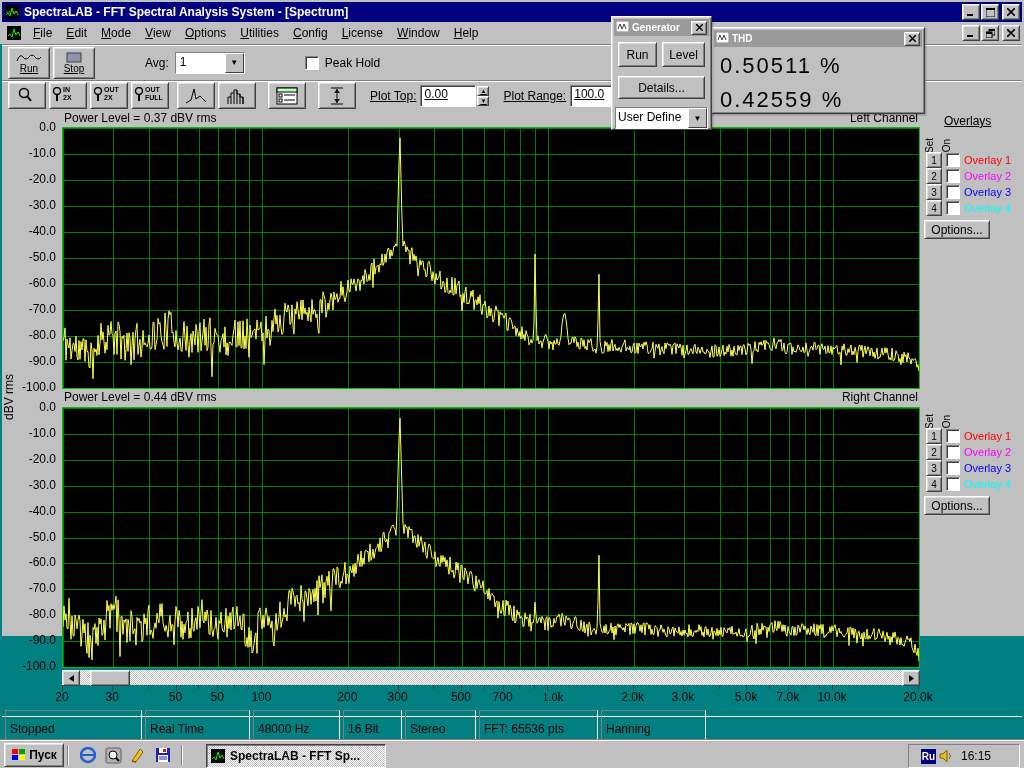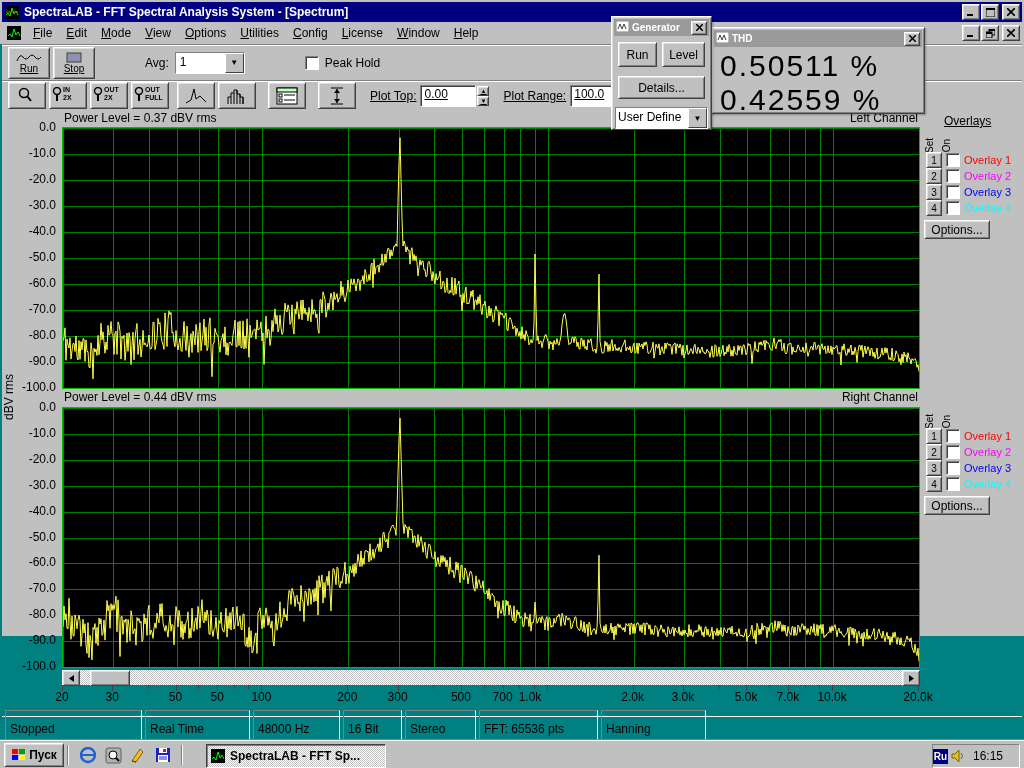--- a/index.html
+++ b/index.html
@@ -29,21 +29,21 @@
   .plot{position:absolute;background:#000;border:1px solid #00c000;}
   .ylab{position:absolute;width:52px;text-align:right;font-size:12px;}
   .xlab{position:absolute;font-size:12px;transform:translateX(-50%);}
   .xtick{position:absolute;width:1px;background:#404040;}
   .rot-label{position:absolute;transform:rotate(-90deg);transform-origin:center;font-size:12px;white-space:nowrap;}
   .overlay-row{position:absolute;display:flex;align-items:center;height:14px;}
   .num-btn{width:14px;height:14px;font-size:10px;}
   .floatwin{position:absolute;background:#c0c0c0;border:1px solid;border-color:#fff #404040 #404040 #fff;box-shadow:inset 1px 1px 0 #dfdfdf,inset -1px -1px 0 #808080, 1px 1px 2px rgba(0,0,0,.3);}
   .floatwin .cap{height:15px;background:#9a9a9a;color:#fff;font-weight:bold;font-size:10px;display:flex;align-items:center;padding:1px 2px;margin:2px;}
   .floatwin .cap .t{flex:1;margin-left:3px;white-space:nowrap;}
-  .thd-val{font-size:30px;letter-spacing:2px;line-height:34px;padding-left:8px;white-space:nowrap;}
+  .thd-val{font-size:22px;letter-spacing:2px;line-height:34px;padding-left:8px;white-space:nowrap;}
   .statusbar{position:absolute;left:2px;top:716px;right:2px;height:23px;display:flex;align-items:center;border-top:1px solid #fff;}
   .status-cell{height:17px;margin-left:3px;border:1px solid;border-color:#808080 #fff #fff #808080;padding:9px 4px;font-size:12px;display:flex;align-items:center;}
   .taskbar{position:absolute;left:0;top:740px;width:1024px;height:28px;background:#c0c0c0;border-top:1px solid #fff;box-shadow:0 -1px 0 #808080;display:flex;align-items:center;}
   .dither{background-image:conic-gradient(#fff 25%,#c0c0c0 0 50%,#fff 0 75%,#c0c0c0 0);background-size:2px 2px;}
   .sb-btn{position:absolute;width:16px;height:14px;font-size:7px;}
   .vsep{width:1px;height:20px;background:#808080;border-right:1px solid #fff;margin:0 3px;}
   u{text-decoration:underline;}
 </style>
 </head>
 <body>
@@ -380,21 +380,21 @@
       <div class="xtick" style="left: 918px; top: 685px; height: 6px;"></div>
       <div class="xlab" style="left: 62px; top: 690px;">20</div>
       <div class="xlab" style="left: 112.2px; top: 690px;">30</div>
       <div class="xlab" style="left: 175.5px; top: 690px;">50</div>
       <div class="xlab" style="left: 217.2px; top: 690px;">50</div>
       <div class="xlab" style="left: 261.4px; top: 690px;">100</div>
       <div class="xlab" style="left: 347.3px; top: 690px;">200</div>
       <div class="xlab" style="left: 397.6px; top: 690px;">300</div>
       <div class="xlab" style="left: 460.9px; top: 690px;">500</div>
       <div class="xlab" style="left: 502.6px; top: 690px;">700</div>
-      <div class="xlab" style="left: 530px; top: 690px;">1.0k</div>
+      <div class="xlab" style="left: 553px; top: 690px; font-family: Liberation Serif, serif;">1.0k</div>
       <div class="xlab" style="left: 632.7px; top: 690px;">2.0k</div>
       <div class="xlab" style="left: 682.9px; top: 690px;">3.0k</div>
       <div class="xlab" style="left: 746.2px; top: 690px;">5.0k</div>
       <div class="xlab" style="left: 787.9px; top: 690px;">7.0k</div>
       <div class="xlab" style="left: 832.1px; top: 690px;">10.0k</div>
       <div class="xlab" style="left: 918px; top: 690px;">20.0k</div>
     </div>
 
   <div id="ovl0">
       <div class="abs" style="left: 944px; top: 114px; text-decoration: underline; font-size: 12px;">Overlays</div>
@@ -538,21 +538,21 @@
           <line x1="4" y1="12" x2="12" y2="12" stroke="#2020c0"></line>
         </svg></span>
     <span class="vsep" style="margin-left:10px;"></span>
     <span class="abs dither" style="left:206px;top:3px;width:172px;height:22px;border:1px solid;border-color:#404040 #fff #fff #404040;box-shadow:inset 1px 1px 0 #808080;display:flex;align-items:center;padding:0 3px;">
       <svg width="16" height="16" style="margin-right:4px;">
           <rect x="1" y="1" width="14" height="14" fill="#000"></rect>
           <polyline points="2,11 4,9 6,12 8,4 10,10 12,7 14,11" stroke="#00ff00" fill="none" stroke-width="1"></polyline>
         </svg>
       <span style="font-weight:bold;font-size:12px;white-space:nowrap;">SpectraLAB - FFT Sp...</span>
     </span>
-    <span class="abs panel-sunken" style="right:4px;top:3px;width:86px;height:22px;display:flex;align-items:center;padding:0 0;">
+    <span class="abs panel-sunken" style="right:4px;top:3px;width:86px;height:22px;display:flex;align-items:center;padding:0 12px;">
       <span style="width:15px;height:15px;background:#000080;color:#fff;font-size:10px;font-weight:bold;display:flex;align-items:center;justify-content:center;">Ru</span>
       <svg width="16" height="14" style="margin-left:3px;">
           <path d="M1 5 h3 l4 -4 v12 l-4 -4 h-3 z" fill="#e0c020" stroke="#806000"></path>
           <path d="M10 4 q3 3 0 6" stroke="#806000" fill="none"></path>
         </svg>
       <span style="margin-left:6px;font-size:12px;">16:15</span>
     </span>
   </div>
 
 </div>

